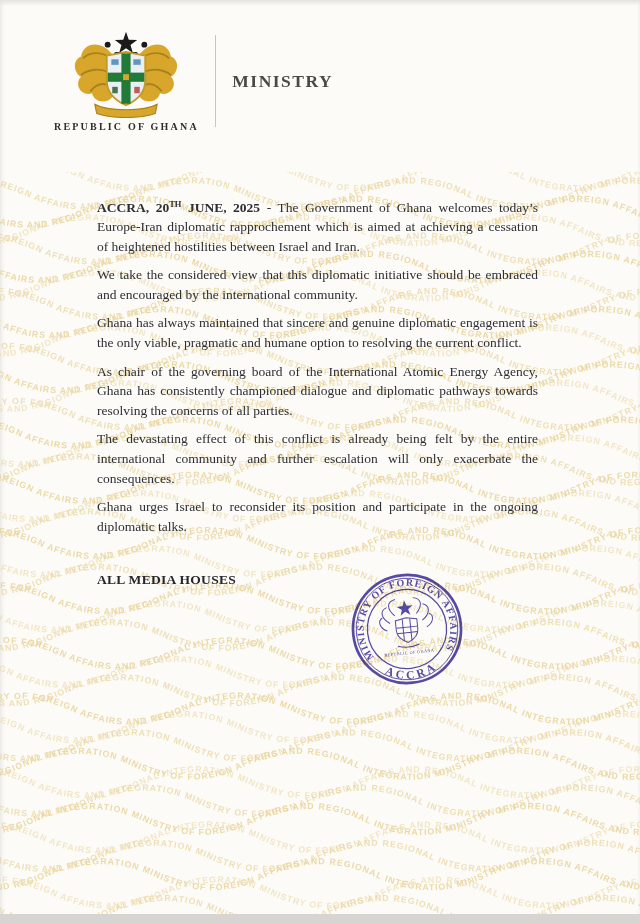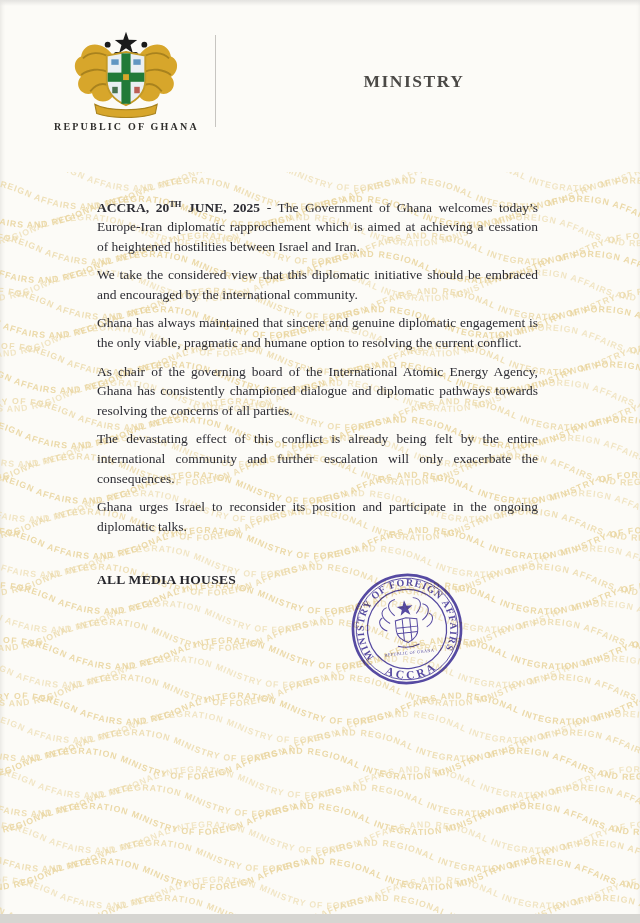--- a/index.html
+++ b/index.html
@@ -17,21 +17,21 @@
   .wm-layer{position:absolute;left:0;top:172px;width:640px;height:751px;pointer-events:none;}
   .wm-text{font-family:"Liberation Sans",sans-serif;font-weight:bold;font-size:8.8px;
     letter-spacing:1px;fill:var(--watermark-gold,#e9d49c);}
 
   
   .letterhead{position:absolute;top:30px;left:54px;display:flex;align-items:center;gap:16px;}
   .crest-block{display:flex;flex-direction:column;align-items:center;}
   .crest-caption{margin-top:3px;font-size:10px;font-weight:700;letter-spacing:2.2px;
     color:#2f2e2c;white-space:nowrap;}
   .lh-divider{width:1.5px;height:92px;background:#c7c5c1;}
-  .lh-title{width:232px;text-align:right;color:#4b4946;font-weight:700;
+  .lh-title{width:232px;text-align:left;color:#4b4946;font-weight:700;
     font-size:17.5px;line-height:21px;letter-spacing:1.5px;}
 
   
   .content{position:absolute;left:97px;top:194px;width:457px;color:var(--body-text,#2d2d34);}
   .content p{margin:0 16px 9px 0;font-size:13.5px;line-height:19.6px;text-align:justify;}
   .dateline{font-weight:700;}
   .dateline sup{font-size:8.5px;vertical-align:super;letter-spacing:0;}
   .recipient{margin-top:36px;font-weight:700;font-size:13.5px;letter-spacing:.3px;color:#26262c;}
 
   

